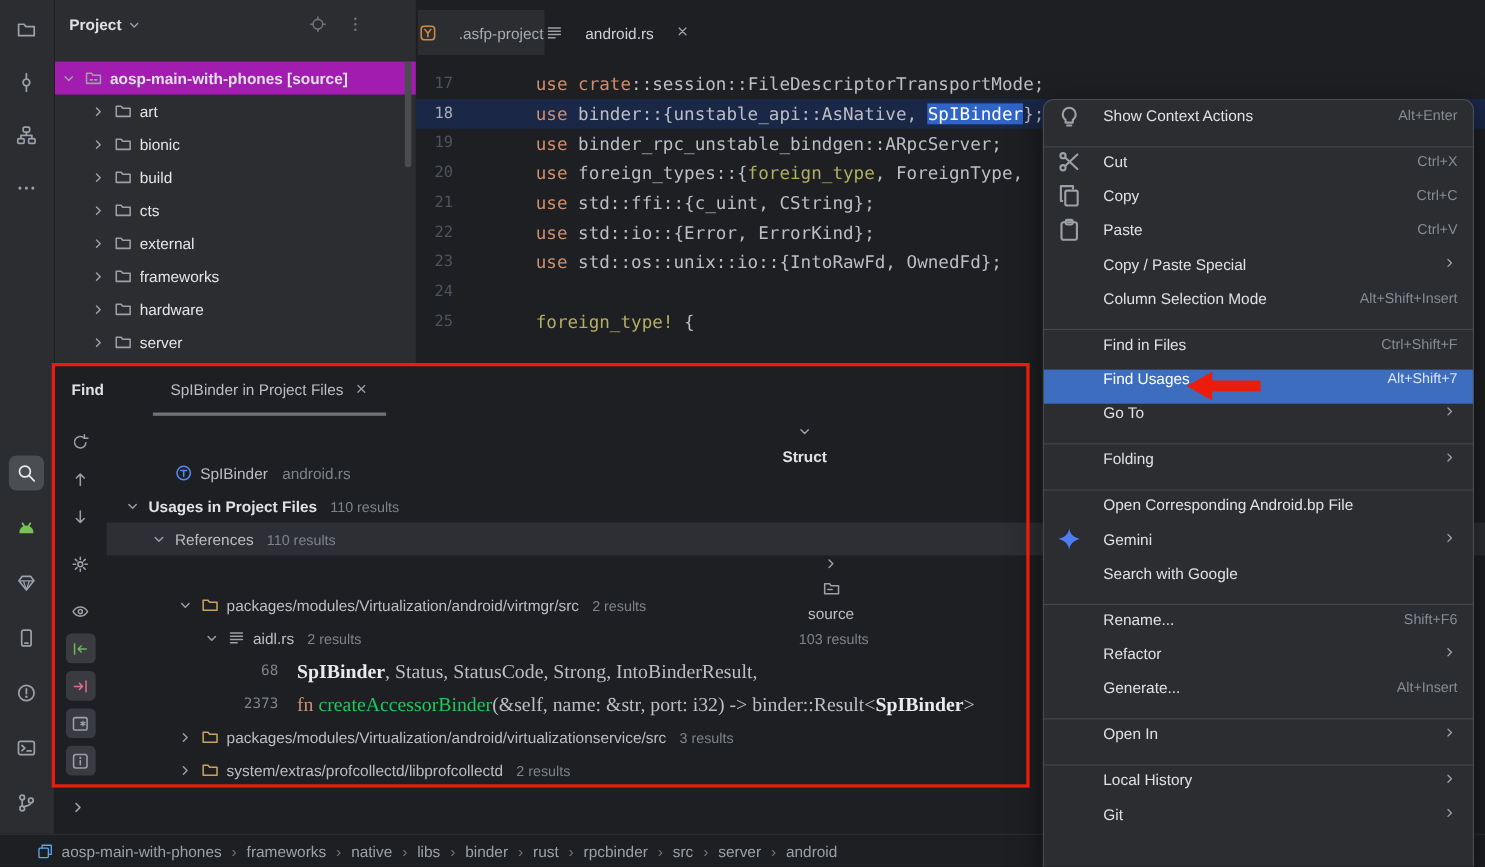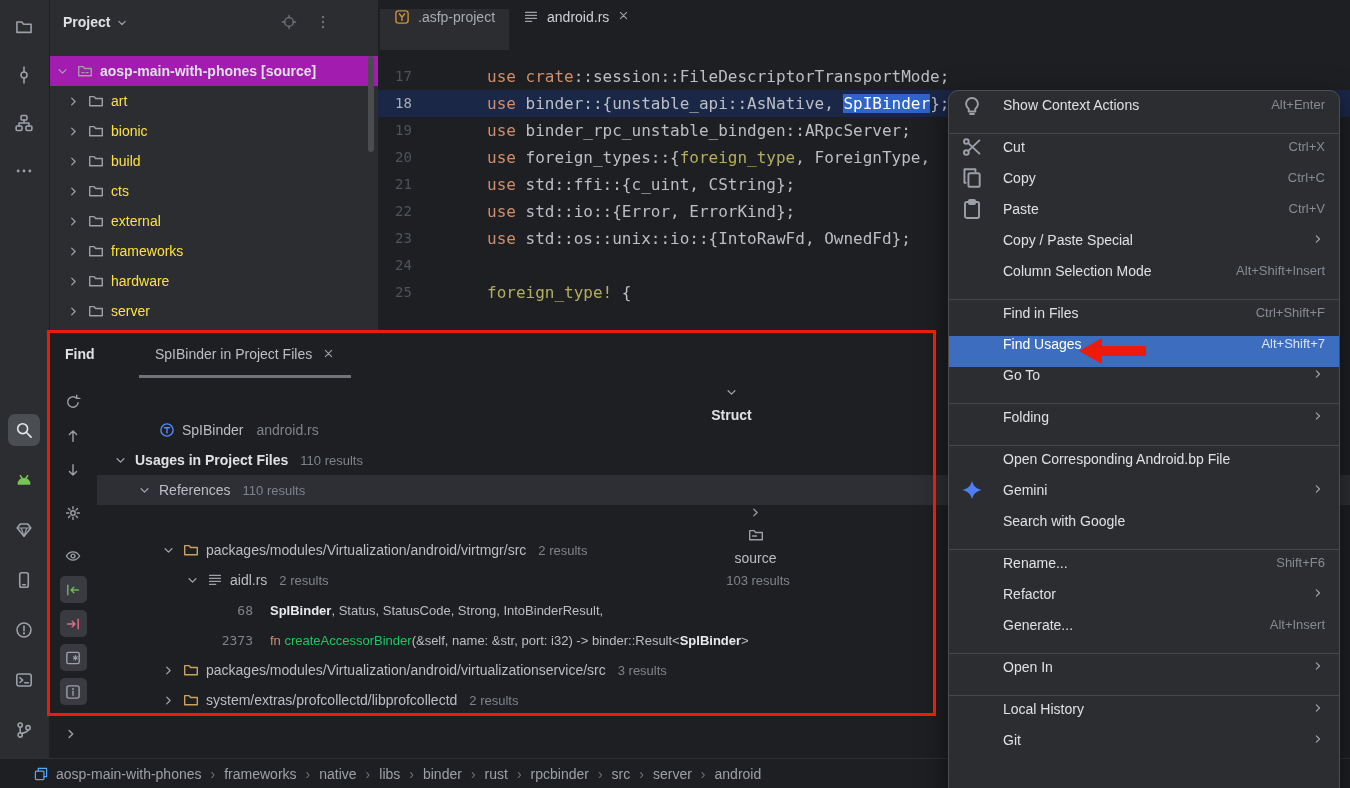--- a/index.html
+++ b/index.html
@@ -18,29 +18,29 @@
 
   
   #project-panel{position:absolute;left:49px;top:0;width:329px;height:332px;background:#2b2d30;z-index:4}
   #pp-header{position:relative;height:44px;display:flex;align-items:center;padding:0 14px;gap:5px}
   #pp-title{font-size:14px;font-weight:700;color:#dfe1e5}
   .pph-chev{width:14px;height:14px;margin-top:2px}
   .pp-hicon{position:absolute;top:14px;width:16px;height:16px;color:#6f737a}
   #pp-locate{left:232px}
   #pp-more{left:266px}
   #pp-tree{padding-top:12px}
-  .ptree-row{height:30px;display:flex;align-items:center;gap:7px;font-size:14px;color:#fde047;padding-left:17px;cursor:default;white-space:nowrap}
+  .ptree-row{height:30px;display:flex;align-items:center;gap:7px;font-size:14px;color:#e5e5e5;padding-left:33px;cursor:default;white-space:nowrap}
   .ptree-row.root{padding-left:6px;background:#a21caf;color:#dfe1e5;font-weight:600}
   .ptree-row .chev{width:15px;height:15px}
   #pp-scrollbar{position:absolute;right:4px;top:56px;width:6px;height:96px;border-radius:3px;background:#4a4c50}
 
   
   #editor{position:absolute;left:378px;top:0;right:0;height:332px;background:#1e1f22;z-index:3}
   #tabbar{height:50px;display:flex;align-items:flex-end;padding-left:2px}
-  .etab{display:flex;gap:8px;padding:0 14px;font-size:14px;height:41px;white-space:nowrap}
+  .etab{display:flex;align-items:center;gap:20px;padding:0 1px;font-size:14px;height:41px;white-space:nowrap}
   .etab.inactive{background:#2b2d30;color:#a8abb2}
   .etab.active{color:#ced0d6}
   .tabclose .ic{width:13px;height:13px}
   #code{position:relative;padding-top:13px;font-family:"DejaVu Sans Mono","Liberation Mono",monospace;font-size:16px}
   .cline{display:flex;height:27px;line-height:27px;white-space:pre}
   .cline .ln{width:92px;flex:none;padding-left:17px;color:#4e535b;font-size:14px}
   .cline.current{background:#1a2747}
   .cline.current .ln{color:#a8adb4}
   .tok-kw{color:#cf8e6d}
   .tok-plain{color:#bcbec4}
@@ -58,21 +58,21 @@
   .fp-tbtn.boxed{background:#393b40}
   .fp-tbtn.gap{margin-top:9px}
   #fp-tree{position:absolute;left:48px;top:53px;right:0}
   .frow{height:30px;display:flex;align-items:center;gap:7px;font-size:14px;color:#bcbec4;white-space:nowrap}
   .frow.hl{background:#2d2f34}
   .frow .chev{width:15px;height:15px}
   .frow .bold{color:#dfe1e5;font-weight:700}
   .frow .cnt{color:#7f838a;margin-left:5px;font-size:13px}
   .frow .loc{color:#7f838a;margin-left:6px}
   .frow .lno{color:#7f838a;font-size:13px;width:44px;text-align:right;flex:none;font-family:"DejaVu Sans Mono",monospace}
-  .frow .fcode{font-family:Liberation Sans, sans-serif;font-size:13px;margin-left:10px;white-space:pre}
+  .frow .fcode{font-family:Liberation Serif, serif;font-size:18px;margin-left:10px;white-space:pre}
   .ftok-em{color:#e8eaed;font-weight:700}
   .ftok-plain{color:#bcbec4}
   .ftok-kw{color:#cf8e6d}
   .ftok-fn{color:#22c55e}
   #fp-expander{position:absolute;left:14px;top:394px;width:16px;height:16px}
 
   
   #context-menu{position:absolute;left:948px;top:90px;width:392px;height:710px;background:#2b2d30;border:1px solid #4b4d51;border-radius:10px;box-shadow:0 10px 30px rgba(0,0,0,.55);padding:6px 0;z-index:20;box-sizing:border-box}
   .mi{height:31px;display:flex;align-items:flex-start;padding:0 14px 0 12px;gap:20px;font-size:14px;color:#dfe1e5;white-space:nowrap}
   .mi .mico{width:22px;height:16px;display:inline-flex;align-items:center;color:#9da0a8;flex:none}

